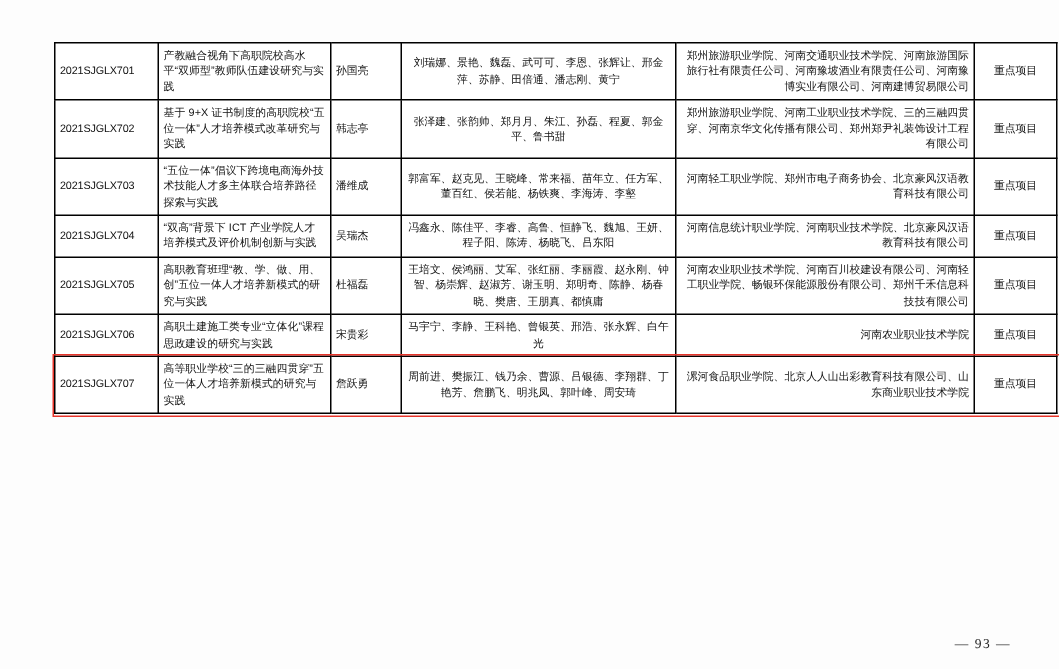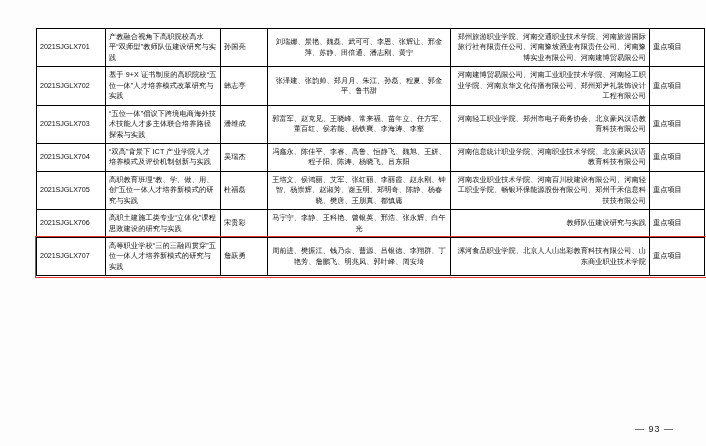--- a/index.html
+++ b/index.html
@@ -66,41 +66,42 @@
     letter-spacing: 0.05px;
   }
   td.col-units {
     width: 192px;
     text-align: right;
     font-size: 7.4px;
     letter-spacing: 0.05px;
   }
   td.col-type {
     width: 48px;
-    text-align: left;
+    text-align: center;
     font-size: 7.4px;
     white-space: nowrap;
   }
   tr.highlight td {
     border-color: #000;
   }
   
   .red-box {
     position: absolute;
     border: 1.6px solid #e8342a;
     pointer-events: none;
     box-sizing: border-box;
   }
   .page-number {
     position: absolute;
     right: 32px;
     bottom: 12px;
     font-size: 9px;
     color: #222;
     letter-spacing: 1px;
+    font-family: Liberation Serif, serif;
   }
   .cell-inner {
     display: block;
     white-space: pre-line;
   }
 </style>
 </head>
 <body>
 
 <div class="page">
@@ -137,21 +138,21 @@
           <td class="col-title">
               <span class="cell-inner">基于 9+X 证书制度的高职院校“五位一体”人才培养模式改革研究与实践</span>
             </td>
           <td class="col-leader">
               <span class="cell-inner">韩志亭</span>
             </td>
           <td class="col-members">
               <span class="cell-inner">张泽建、张韵帅、郑月月、朱江、孙磊、程夏、郭金平、鲁书甜</span>
             </td>
           <td class="col-units">
-              <span class="cell-inner">河南建博贸易限公司、河南工业职业技术学院、河南轻工职业学院、河南京华文化传播有限公司、郑州郑尹礼装饰设计工程有限公司</span>
+              <span class="cell-inner">郑州旅游职业学院、河南工业职业技术学院、三的三融四贯穿、河南京华文化传播有限公司、郑州郑尹礼装饰设计工程有限公司</span>
             </td>
           <td class="col-type">
               <span class="cell-inner">重点项目</span>
             </td>
         </tr>
 
         <tr>
           <td class="col-code">
               <span class="cell-inner">2021SJGLX703</span>
             </td>
@@ -221,21 +222,21 @@
           <td class="col-title">
               <span class="cell-inner">高职土建施工类专业“立体化”课程思政建设的研究与实践</span>
             </td>
           <td class="col-leader">
               <span class="cell-inner">宋贵彩</span>
             </td>
           <td class="col-members">
               <span class="cell-inner">马宇宁、李静、王科艳、曾银英、邢浩、张永辉、白午光</span>
             </td>
           <td class="col-units">
-              <span class="cell-inner">教师队伍建设研究与实践</span>
+              <span class="cell-inner">河南农业职业技术学院</span>
             </td>
           <td class="col-type">
               <span class="cell-inner">重点项目</span>
             </td>
         </tr>
 
         <tr class="highlight">
           <td class="col-code">
               <span class="cell-inner">2021SJGLX707</span>
             </td>

